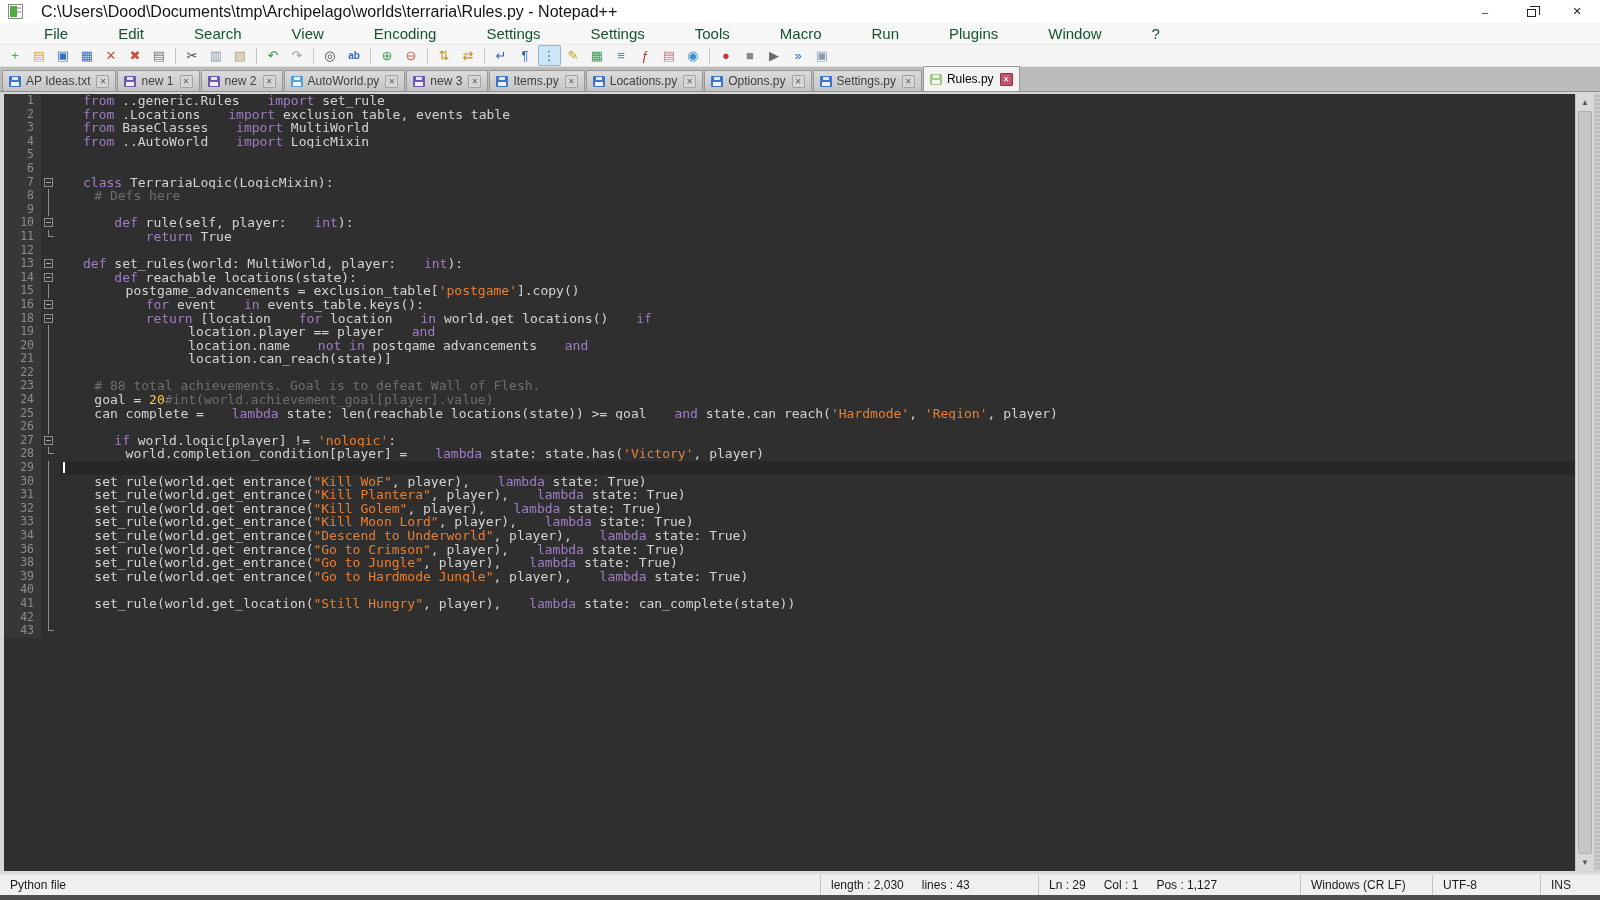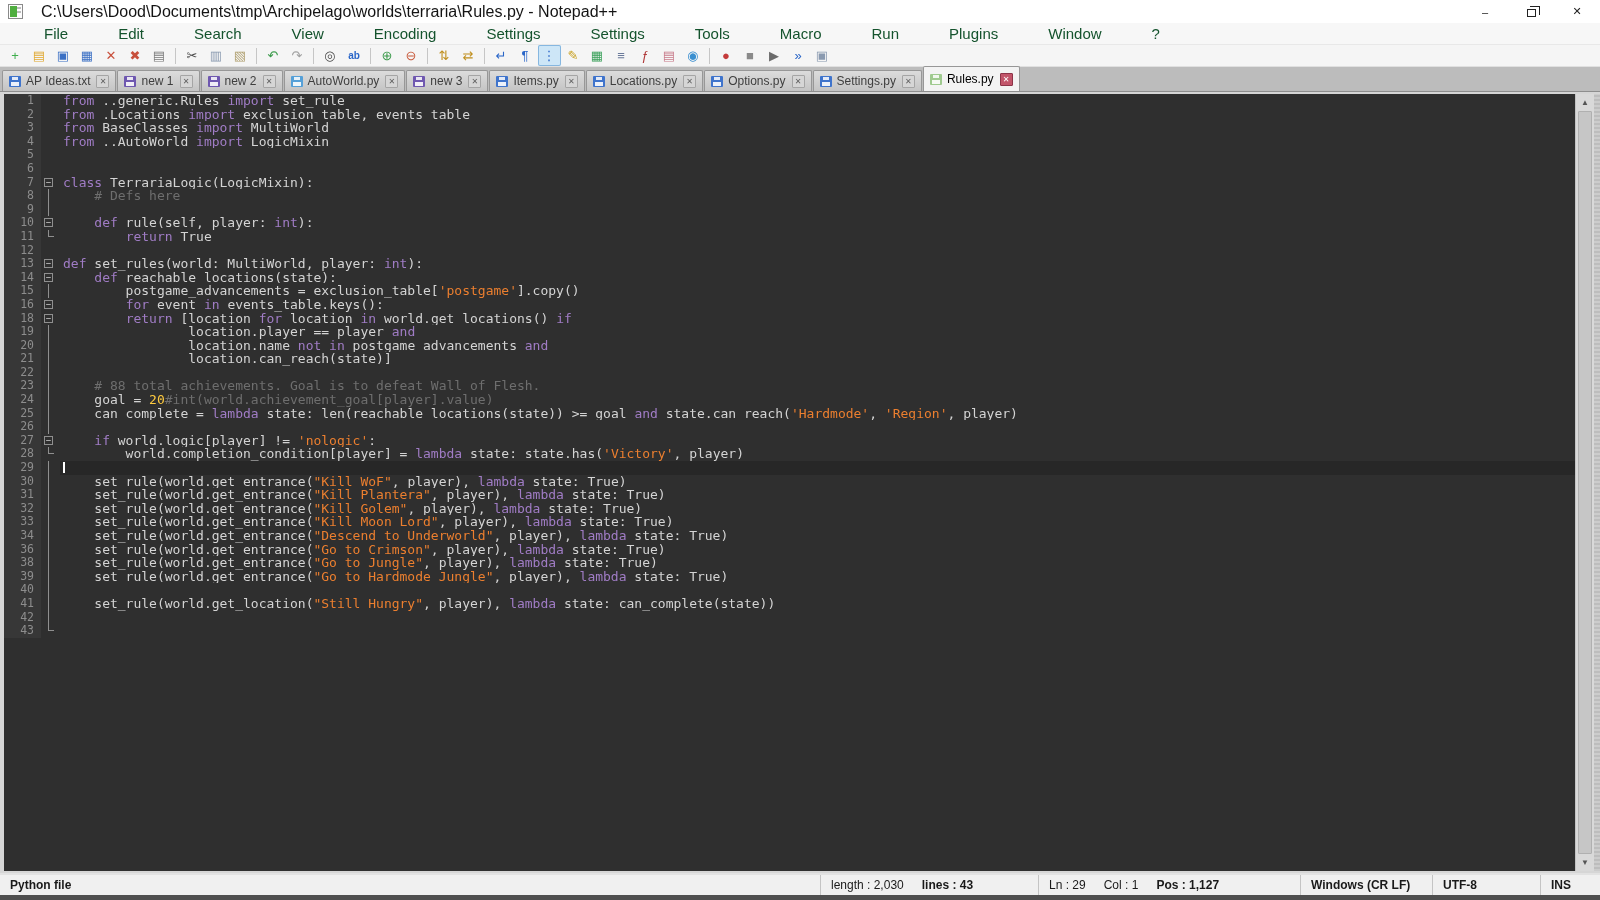--- a/index.html
+++ b/index.html
@@ -55,33 +55,33 @@
   .ln{width:37px;text-align:right;padding-right:7px;background:var(--mbg);color:var(--lnc);
     font-size:11.5px;flex:none;font-family:"DejaVu Sans Mono",monospace;}
   .fm{width:19px;flex:none;position:relative;background:var(--bg);}
   .fbox{position:absolute;left:3px;top:2px;width:9px;height:9px;border:1px solid var(--fold);
     color:#cfcfcf;font-size:9px;line-height:7px;text-align:center;background:var(--bg);z-index:1;}
   .fvl{position:absolute;left:7px;top:0;bottom:0;width:1px;background:var(--fold);}
   .fel{position:absolute;left:7px;top:0;width:6px;height:7px;border-left:1px solid var(--fold);border-bottom:1px solid var(--fold);}
   .ct{flex:1;color:var(--fg);padding-left:3px;min-width:0;overflow:hidden;}
   .cl.cur .ct{background:var(--clbg);}
   .caret{display:inline-block;width:2px;height:11px;background:#ffffff;vertical-align:-1px;}
-  .tk{color:var(--kw);} .ts{color:var(--str);} .tn{color:var(--num);} .tc{color:var(--com);margin-top:28px;}
+  .tk{color:var(--kw);margin-left:20px;} .ts{color:var(--str);} .tn{color:var(--num);} .tc{color:var(--com);margin-top:28px;}
 
   .vscroll{width:19px;background:#d9d9d9;border-left:1px solid #c2c2c2;display:flex;flex-direction:column;flex:none;}
   .sarrow{height:17px;display:flex;align-items:center;justify-content:center;font-size:8px;color:#555;flex:none;}
   .sthumb{flex:1;margin:0 2px;background:#c6c6c6;border:1px solid #b0b0b0;border-radius:1px;}
   .win-edge{width:6px;flex:none;background:repeating-linear-gradient(0deg,#cccccc 0 2px,#bdbdbd 2px 4px);}
 
   
   .statusbar{height:22px;background:#f0f0f0;border-top:2px solid #e2e2e2;display:flex;align-items:center;
     font-size:12px;color:#1a1a1a;flex:none;}
   .ssec{height:100%;display:flex;align-items:center;padding:0 10px;border-left:1px solid #c4c4c4;white-space:nowrap;}
   .ssec.first{flex:1;border-left:none;}
-  .ssec span{margin-right:18px;} .ssec span:last-child{margin-right:0;font-weight:bold;}
+  .ssec span{margin-right:18px;} .ssec span:last-child{margin-right:0;}
   .bottom-edge{height:5px;background:#4f4f4f;flex:none;}
 </style>
 </head>
 <body>
 
 <div class="window">
 
   <div class="titlebar">
     <span class="np-icon"></span>
     <span class="title-text">C:\Users\Dood\Documents\tmp\Archipelago\worlds\terraria\Rules.py - Notepad++</span>

